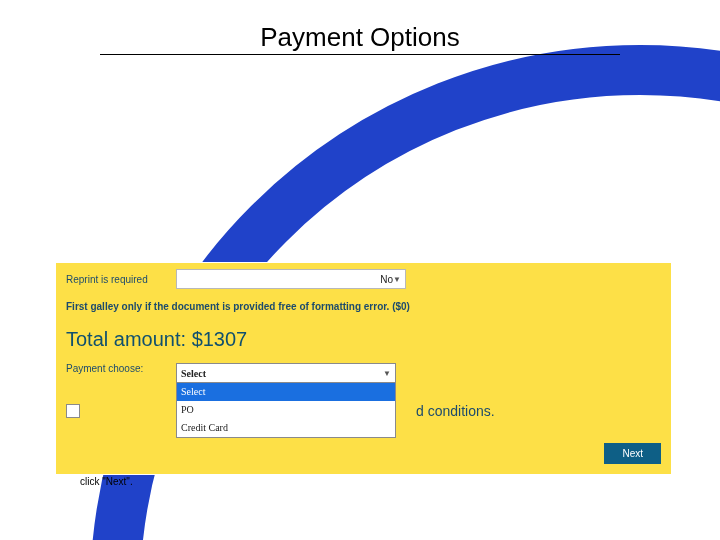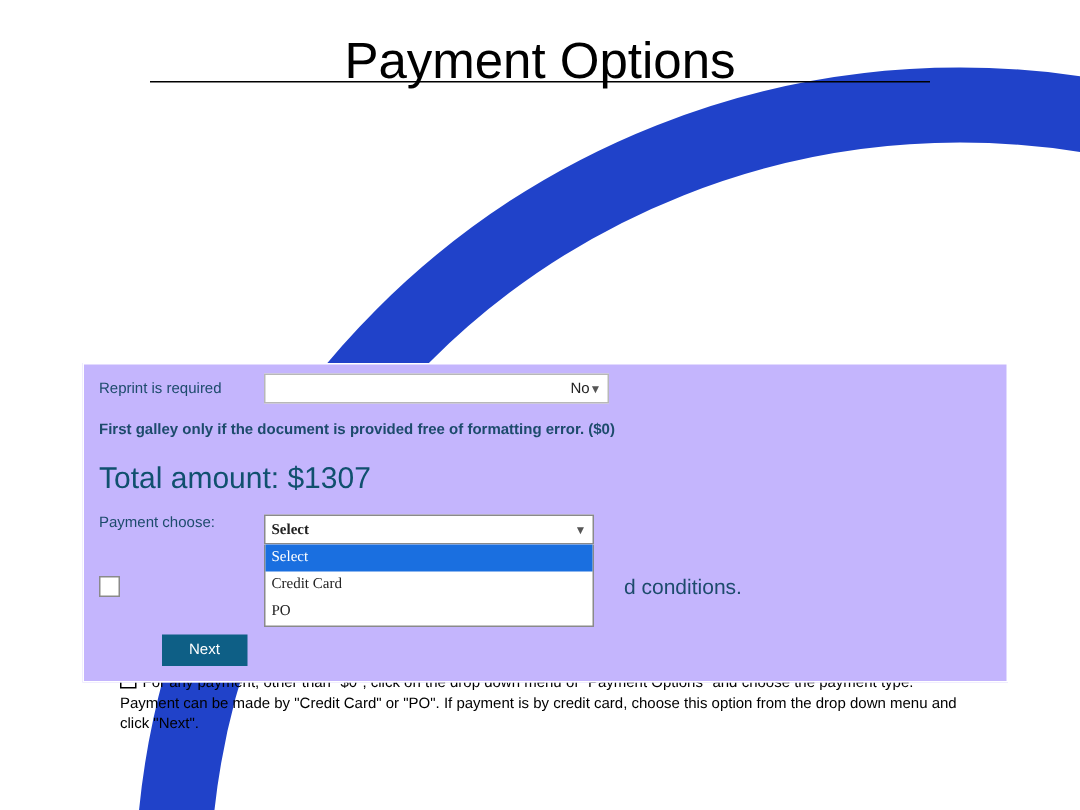--- a/index.html
+++ b/index.html
@@ -28,41 +28,41 @@
     border-radius: 50%;
     box-sizing: border-box;
     z-index: 1;
   }
   .title {
     position: absolute;
     top: 22px;
     left: 0;
     width: 720px;
     text-align: center;
-    font-size: 34px;
+    font-size: 26px;
     font-weight: normal;
     color: #000;
     z-index: 2;
   }
   .title-underline {
     position: absolute;
     top: 54px;
     left: 100px;
     width: 520px;
     height: 1px;
     background: #000;
     z-index: 2;
   }
   
   .panel {
     position: absolute;
-    top: 242px;
+    top: 262px;
     left: 55px;
     width: 615px;
-    background: #c4b5fd;
+    background: #fde047;
     font-size: 10px;
     color: #1d4b6c;
     z-index: 3;
     border: 1px solid #fff;
   }
   .row {
     display: flex;
     align-items: center;
     padding: 6px 10px;
   }
@@ -156,20 +156,21 @@
   .checkbox {
     width: 12px;
     height: 12px;
     border: 1px solid #8a8a8a;
     background: #fff;
     position: relative;
     top: 8px;
   }
   .next-row {
     display: flex;
+    justify-content: flex-end;
     padding: 26px 10px 10px 10px;
     margin-left: 42px;
   }
   .next-btn {
     background: #0e5f86;
     color: #fff;
     font-size: 10px;
     padding: 5px 18px;
     border: none;
   }
@@ -219,22 +220,22 @@
 
     <div class="payopt-row">
       <div class="label-col">Payment choose:</div>
       <div class="dropdown">
         <div class="dropdown-top">
           <span>Select</span>
           <span class="caret">▼</span>
         </div>
         <div class="dropdown-list">
           <div class="sel">Select</div>
+          <div>PO</div>
           <div>Credit Card</div>
-          <div>PO</div>
         </div>
       </div>
     </div>
 
     <div class="terms-row">
       <div class="checkbox"></div>
       <span class="terms-text">d conditions.</span>
     </div>
 
     <div class="next-row">

